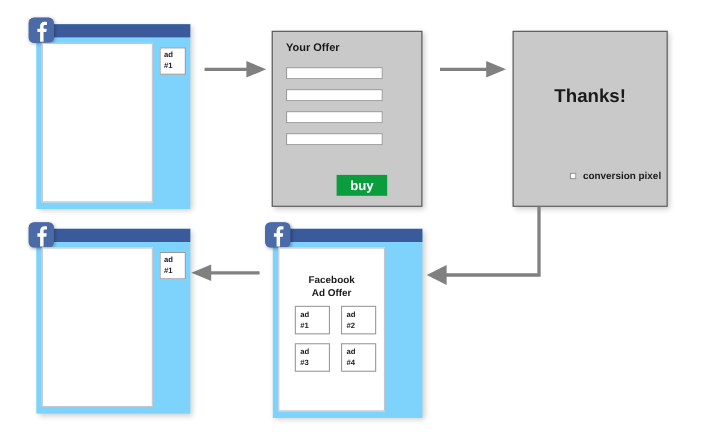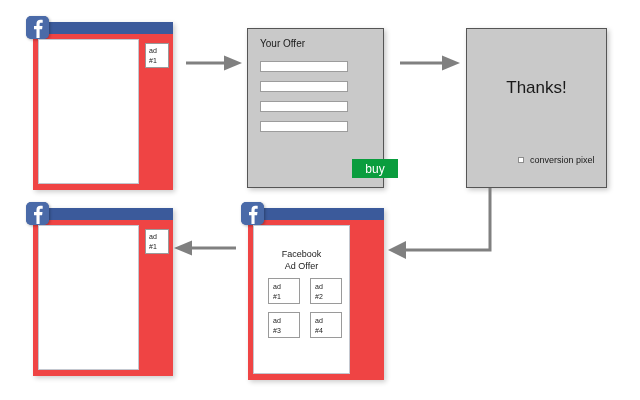--- a/index.html
+++ b/index.html
@@ -12,26 +12,27 @@
     height: 400px;
     position: relative;
     overflow: hidden;
     font-family: "Liberation Sans", sans-serif;
     -webkit-font-smoothing: antialiased;
   }
 
   .canvas {
     position: absolute;
     inset: 0;
+    font-weight: bold;
   }
 
   
   .fb-panel {
     position: absolute;
-    background: #ef4444;
+    background: #7dd3fc;
     box-shadow: 2px 2px 5px rgba(0,0,0,0.20);
   }
   .fb-topbar {
     position: absolute;
     left: 0;
     top: 0;
     height: 12px;
     width: 100%;
     background: #3b5a9b;
   }
@@ -136,21 +137,20 @@
     left: 58px;
     top: 130px;
     width: 46px;
     height: 19px;
     background: #0a9d3e;
     color: #ffffff;
     font-size: 12px;
     display: flex;
     align-items: center;
     justify-content: center;
-    margin-left: 46px;
   }
   .thanks-text {
     position: absolute;
     left: 0;
     right: 0;
     top: 49px;
     text-align: center;
     font-size: 17px;
     color: #1a1a1a;
   }

